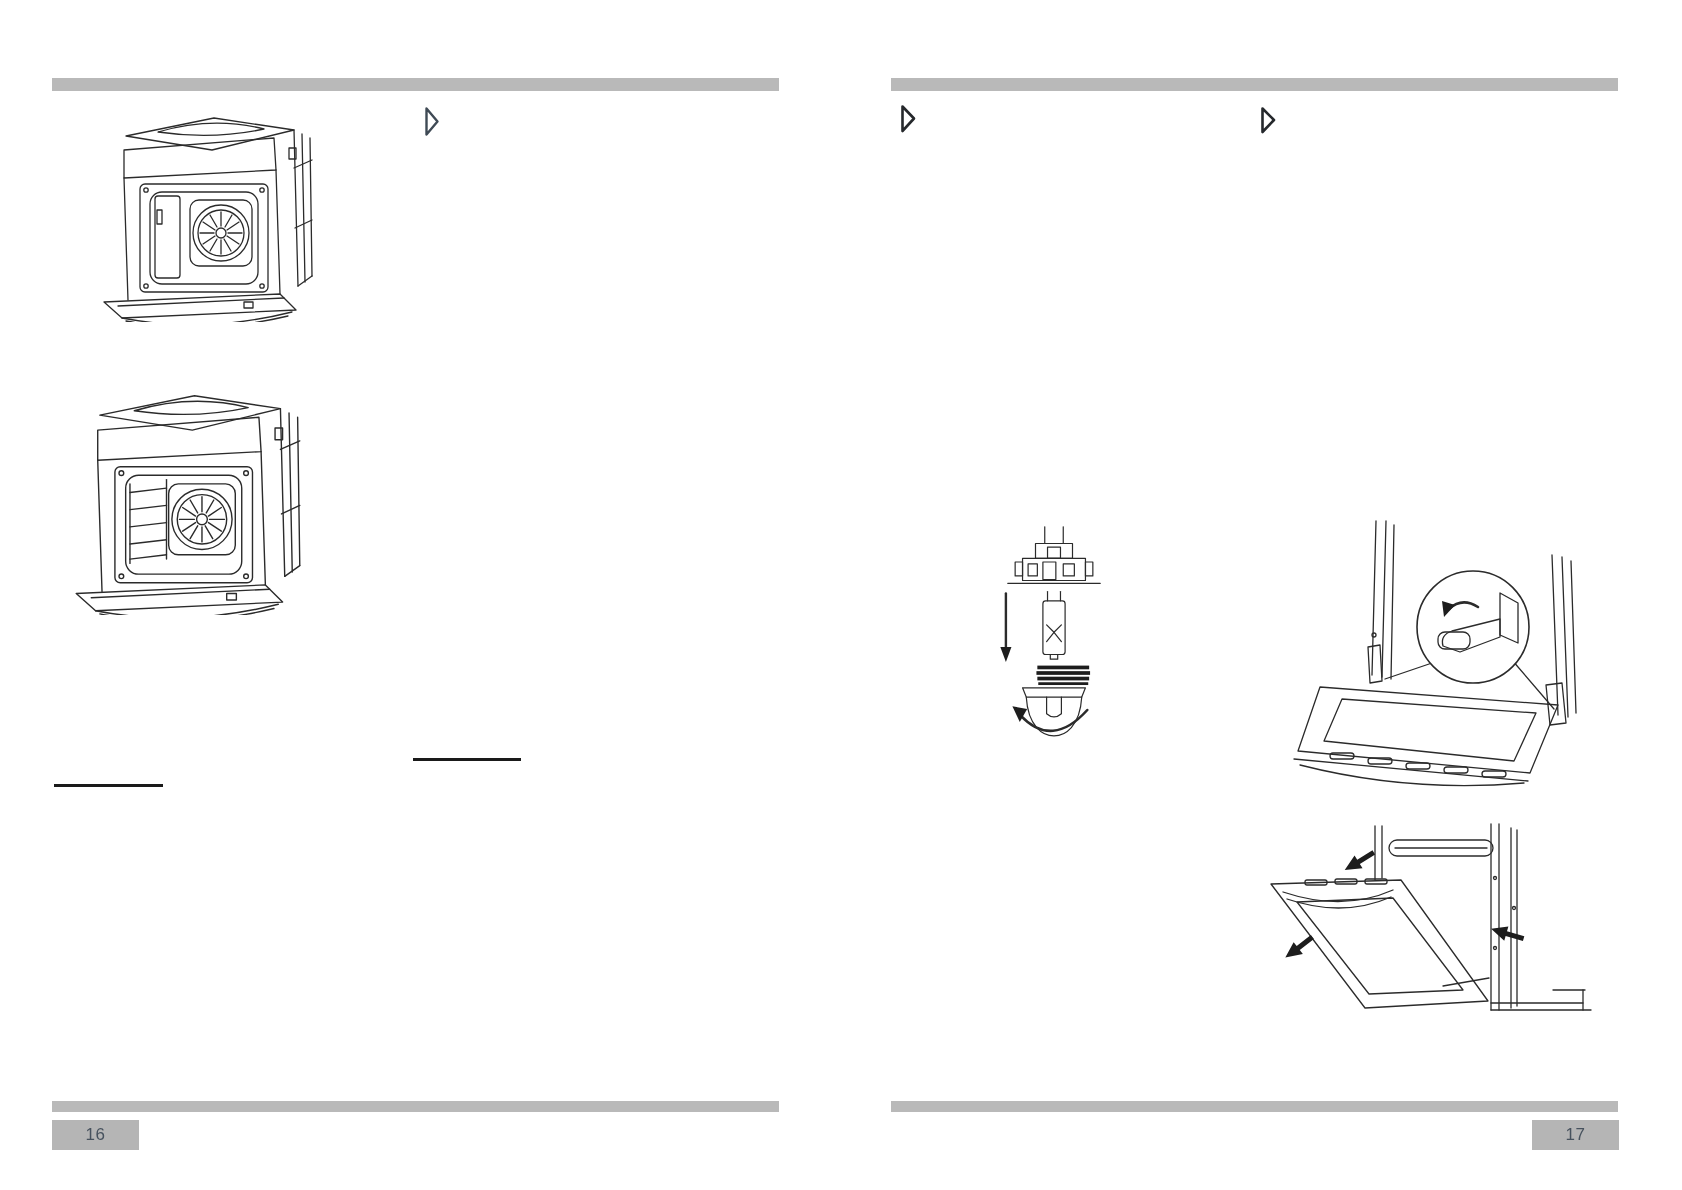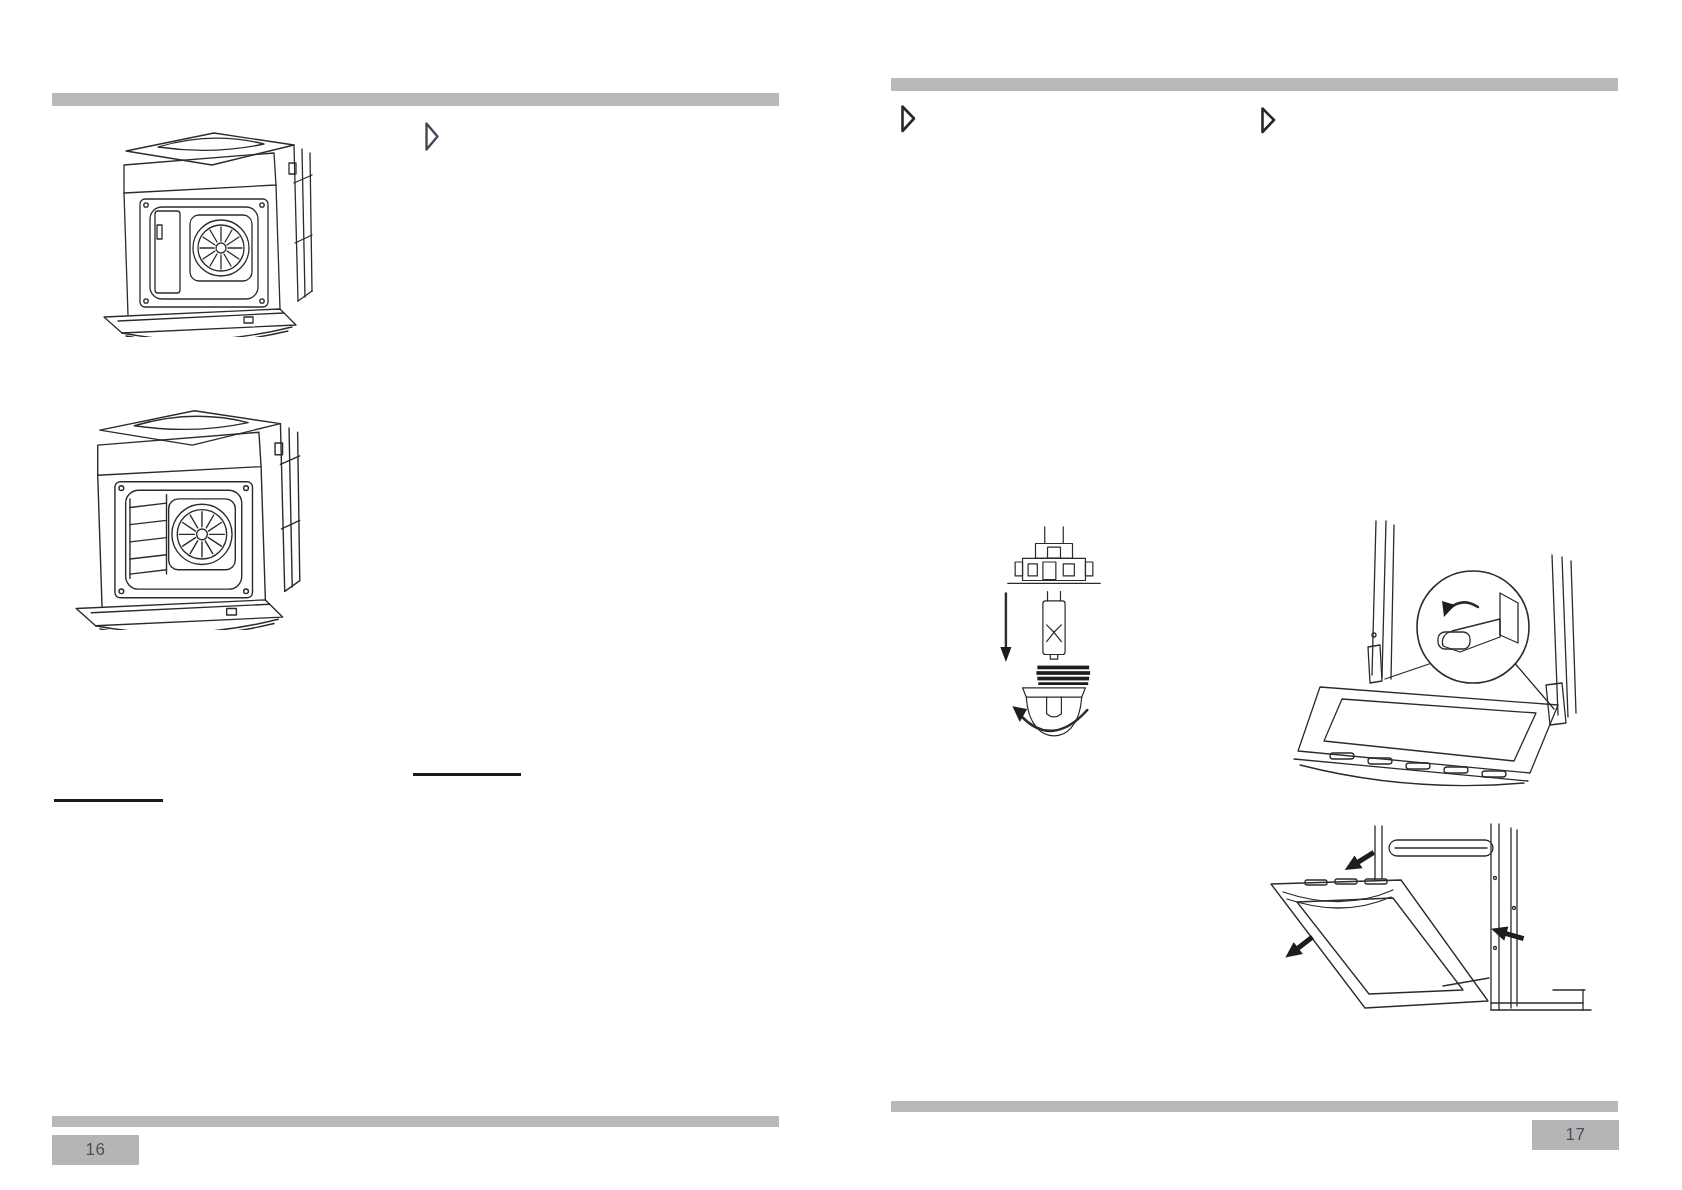--- a/index.html
+++ b/index.html
@@ -10,21 +10,21 @@
   .rule-bottom{top:1101px;height:11px;width:727px;}
   .pagebox{background:#b5b5b5;color:#47525e;font-size:17px;display:flex;align-items:center;justify-content:center;width:87px;height:30px;letter-spacing:0.5px;}
   .underline{background:#1a1a1a;height:3px;}
   .tri svg{display:block;}
   .lineart{stroke:#2b2b2b;fill:none;stroke-width:1.3;stroke-linejoin:round;stroke-linecap:round;}
   .solid{fill:#1d1d1d;stroke:none;}
 </style>
 </head>
 <body>
 
-<div class="abs" style="left:0;top:15px;width:800px;height:908px;padding-left:12px;">
+<div class="abs" style="left:0;top:0;width:800px;height:908px;padding-left:12px;">
 
   <div class="abs rule rule-top" style="left:52px;"></div>
 
   <div class="abs tri" style="left:424px;top:106px;">
     <svg width="16" height="31" viewBox="0 0 16 31">
         <path d="M2.5,2.5 L13.5,15.5 L2.5,28.5 Z" fill="none" stroke="#3f4a55" stroke-width="2.4" stroke-linejoin="round"></path>
       </svg>
   </div>
 
   <svg class="abs" style="left:96px;top:108px;" width="224" height="214" viewBox="0 0 224 214">

